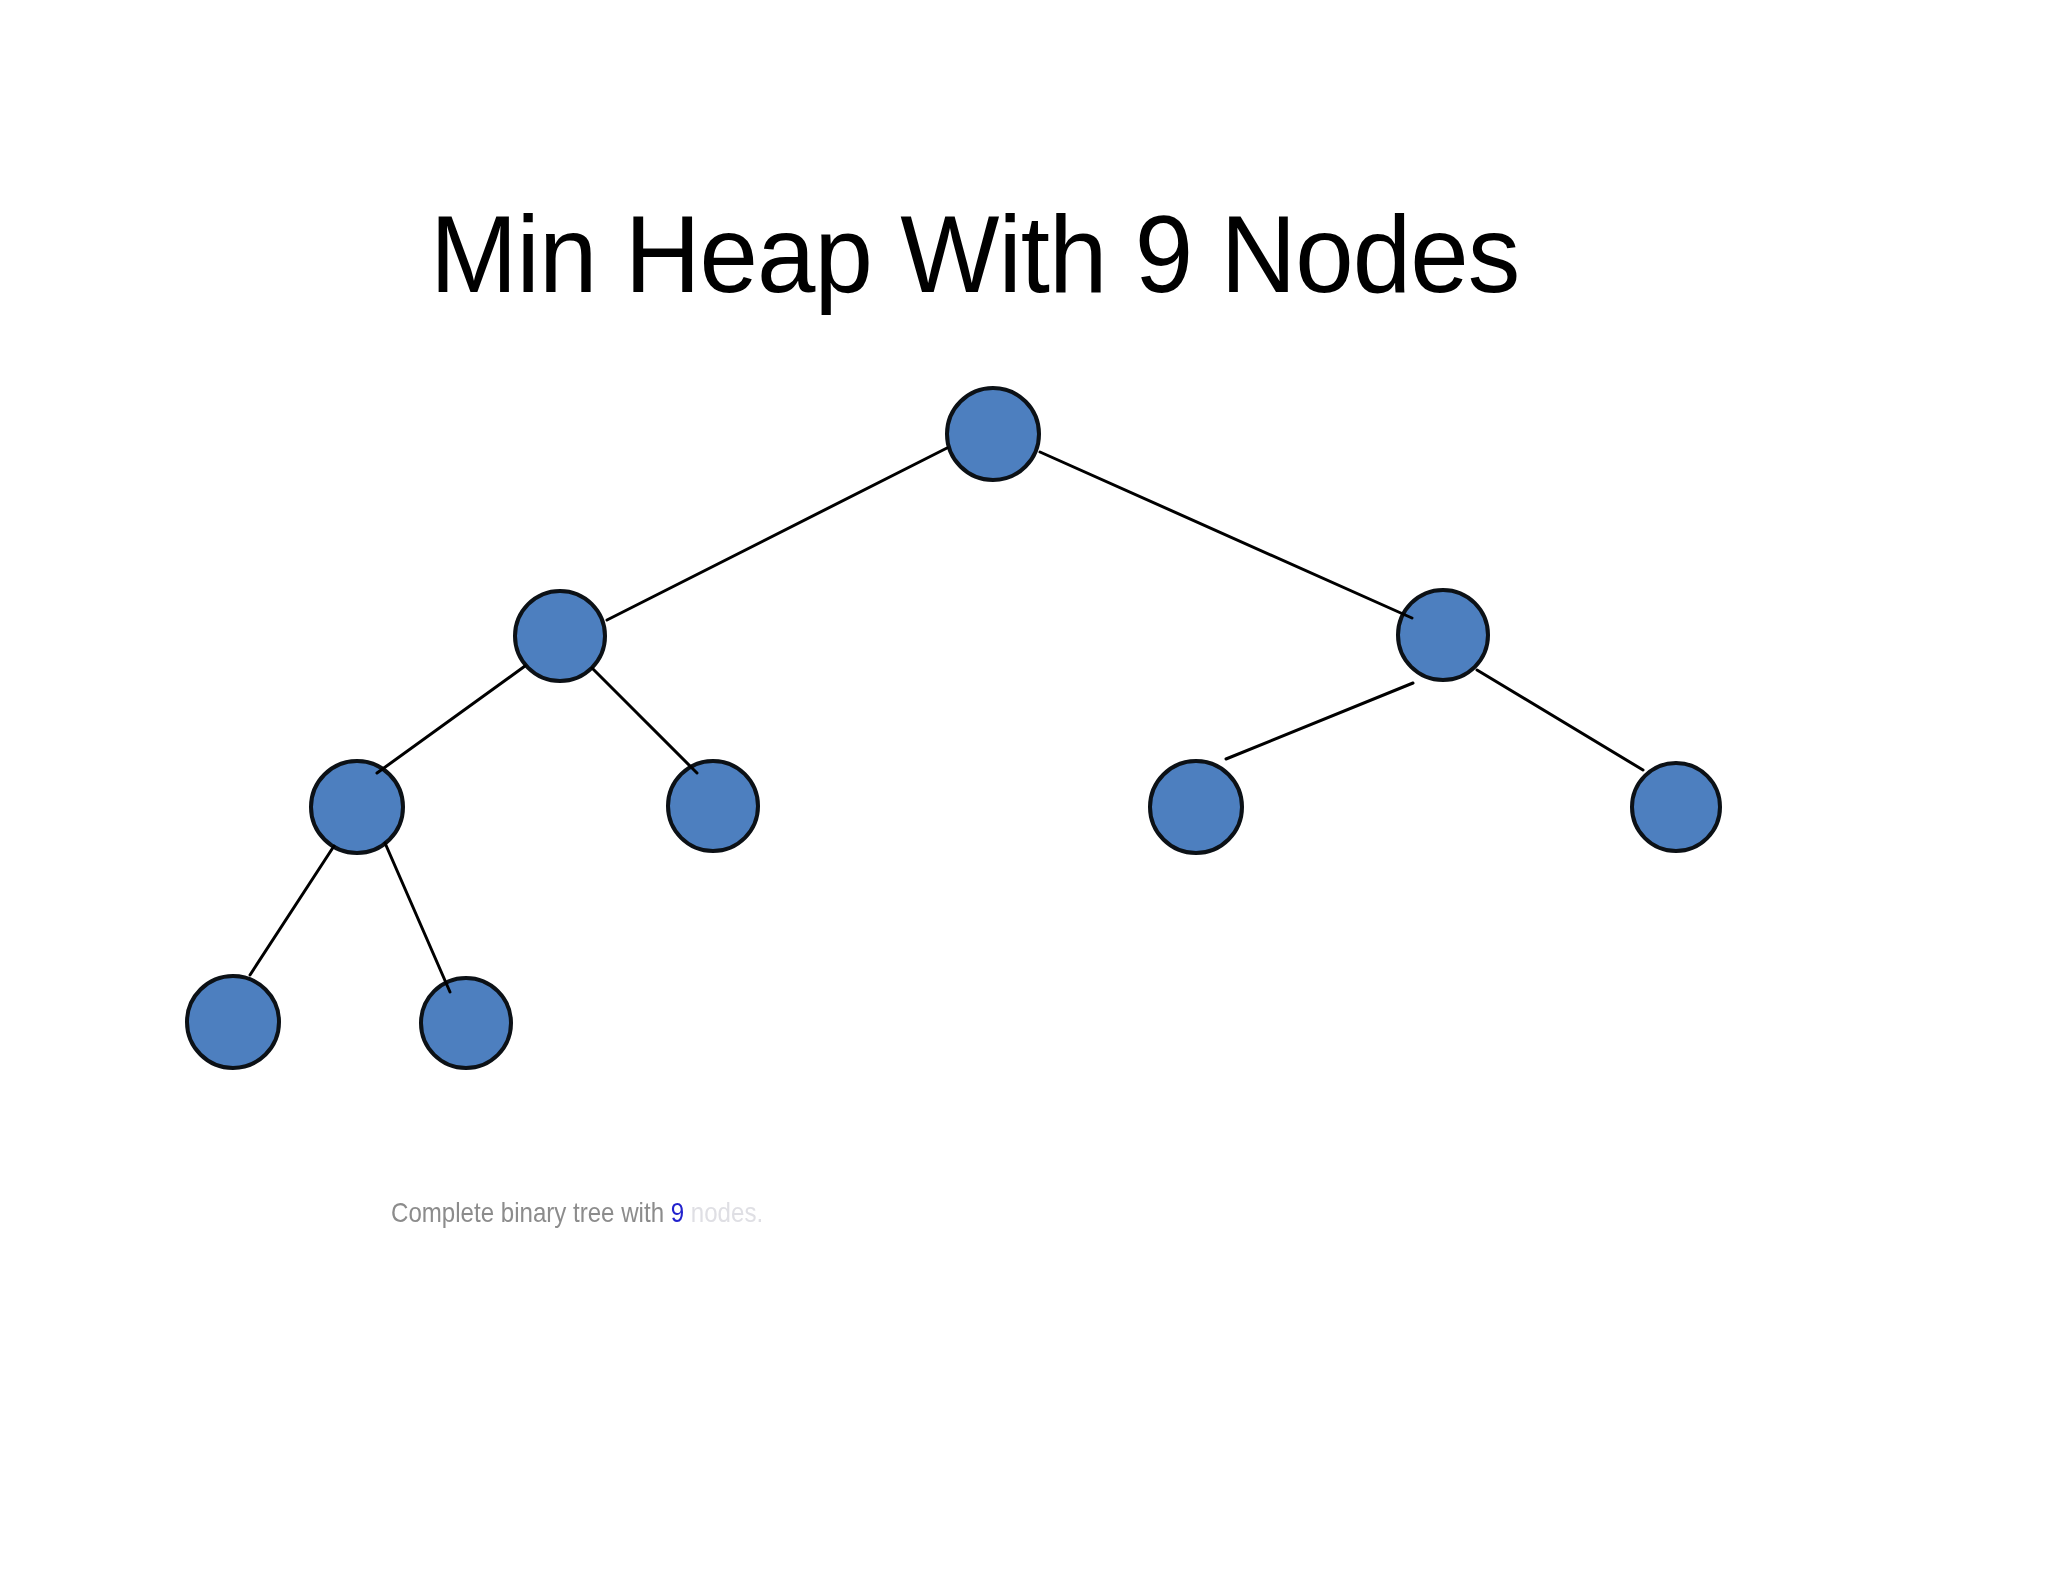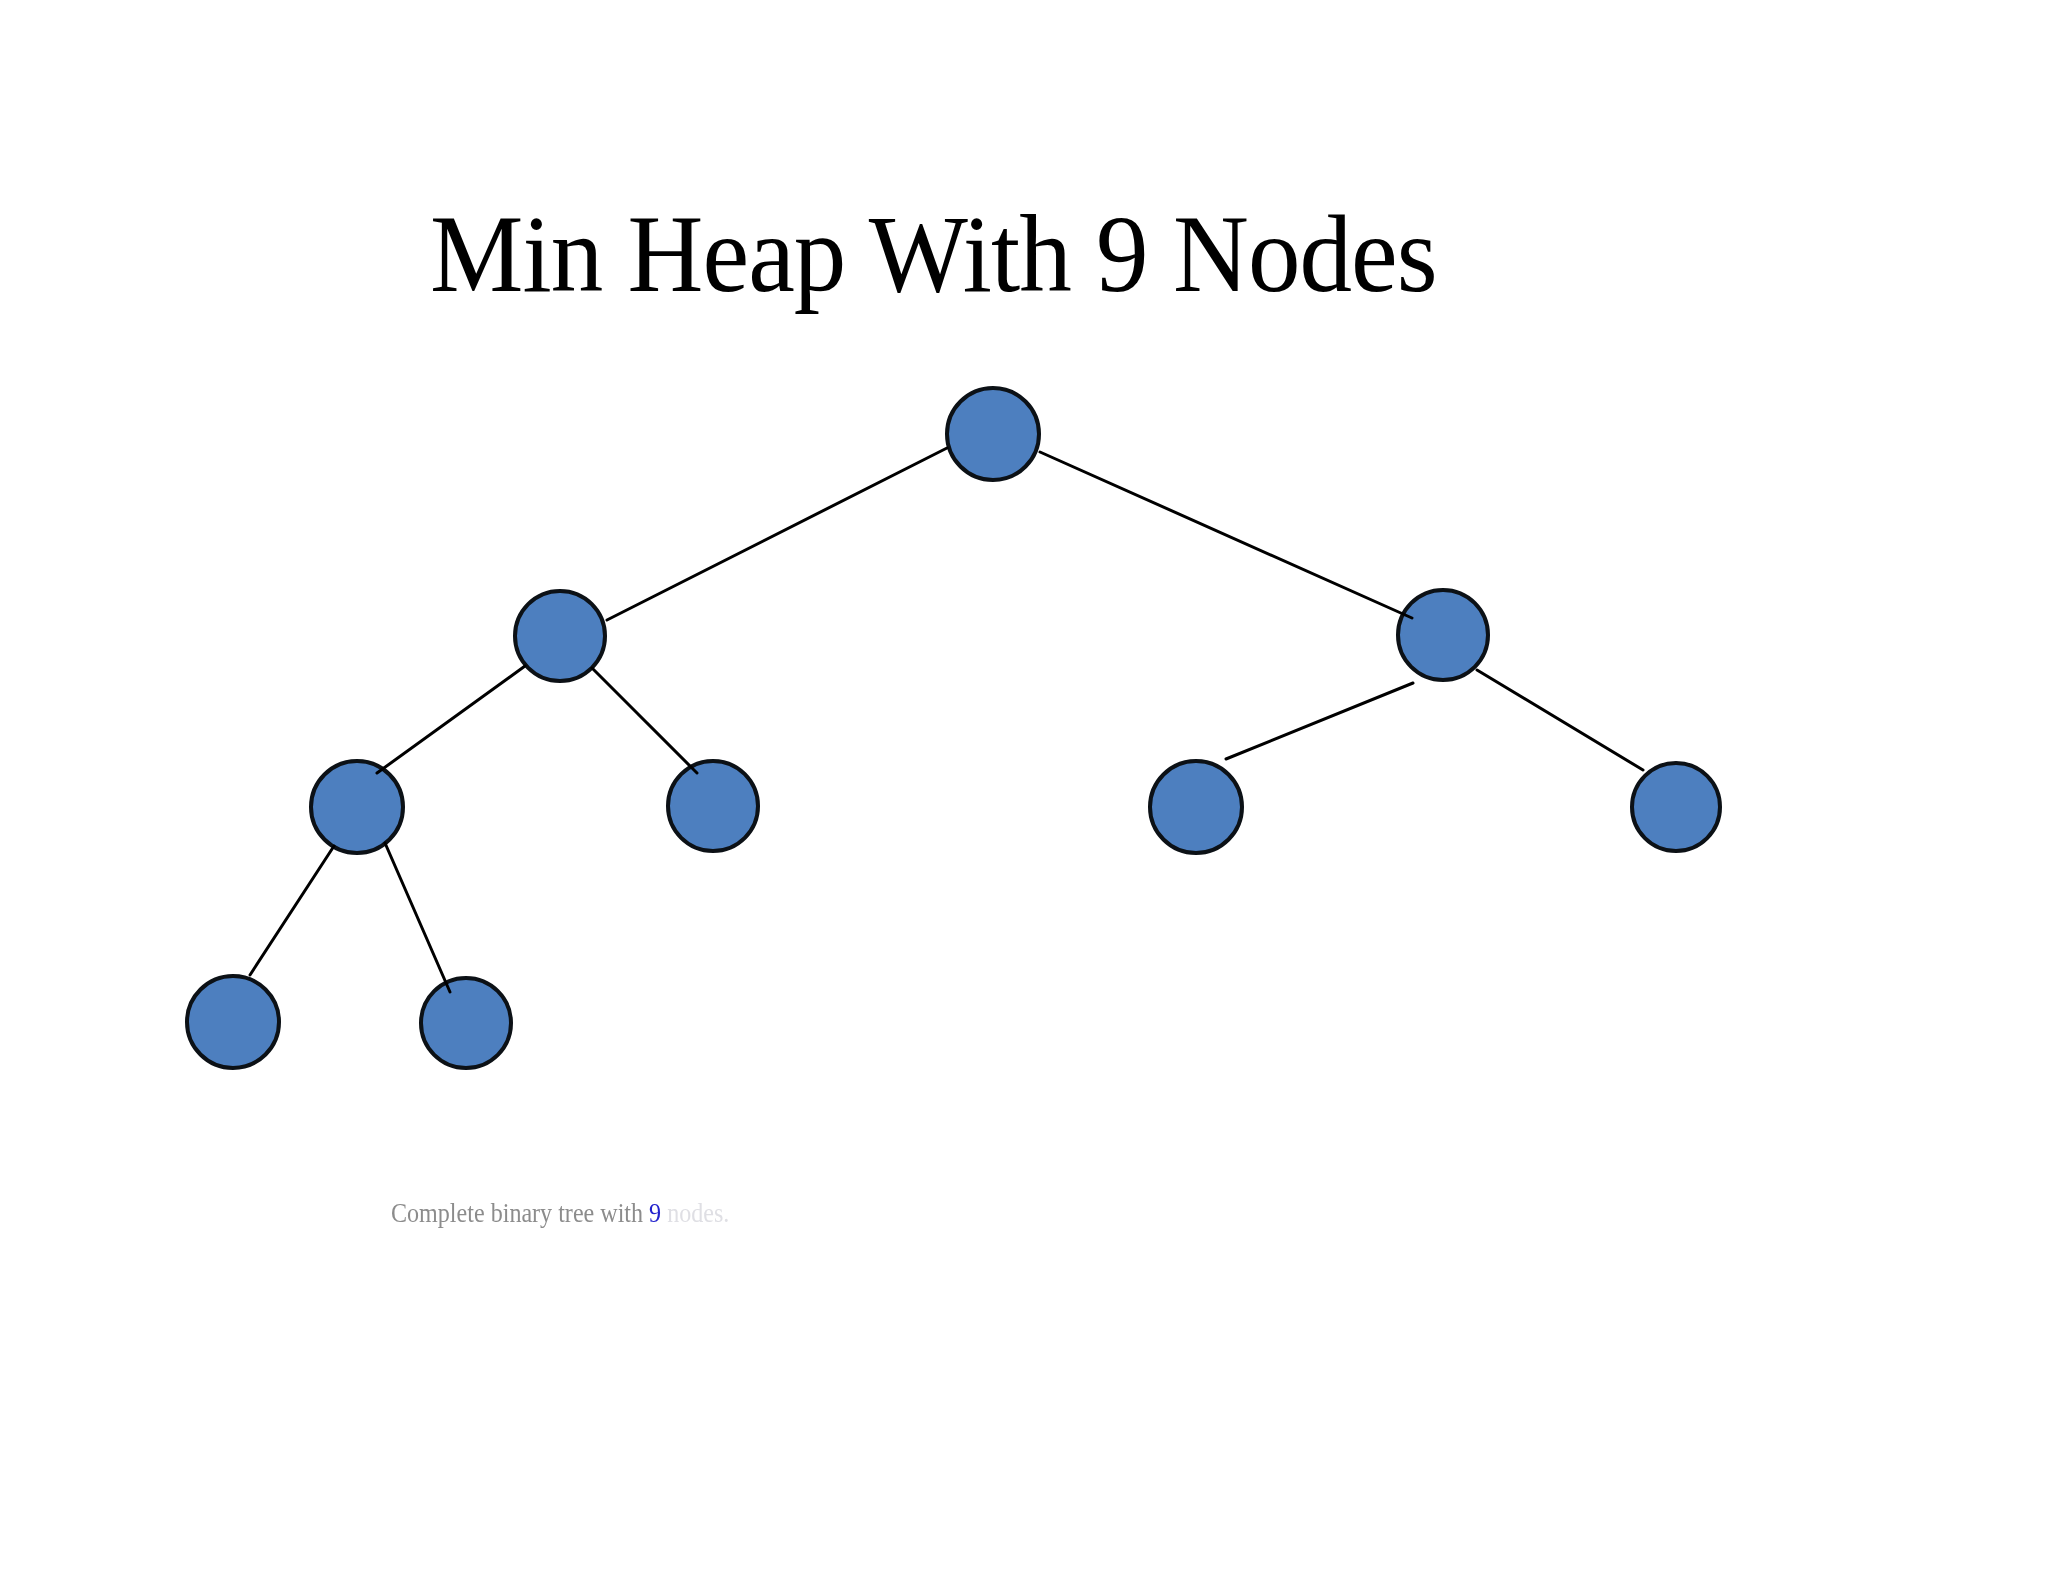--- a/index.html
+++ b/index.html
@@ -2,21 +2,21 @@
 <html><head>
 <meta charset="utf-8">
 <style>
   html, body { margin: 0; padding: 0; background: #ffffff; }
   .page {
     position: relative;
     width: 2048px;
     height: 1582px;
     background: var(--bg, #ffffff);
     overflow: hidden;
-    font-family: Liberation Serif, serif;
+    font-family: Liberation Sans, sans-serif;
   }
   .title {
     position: absolute;
     left: 430px;
     top: 193px;
     margin: 0;
     font-size: 110px;
     font-weight: 400;
     line-height: 1.117;
     letter-spacing: -1px;

